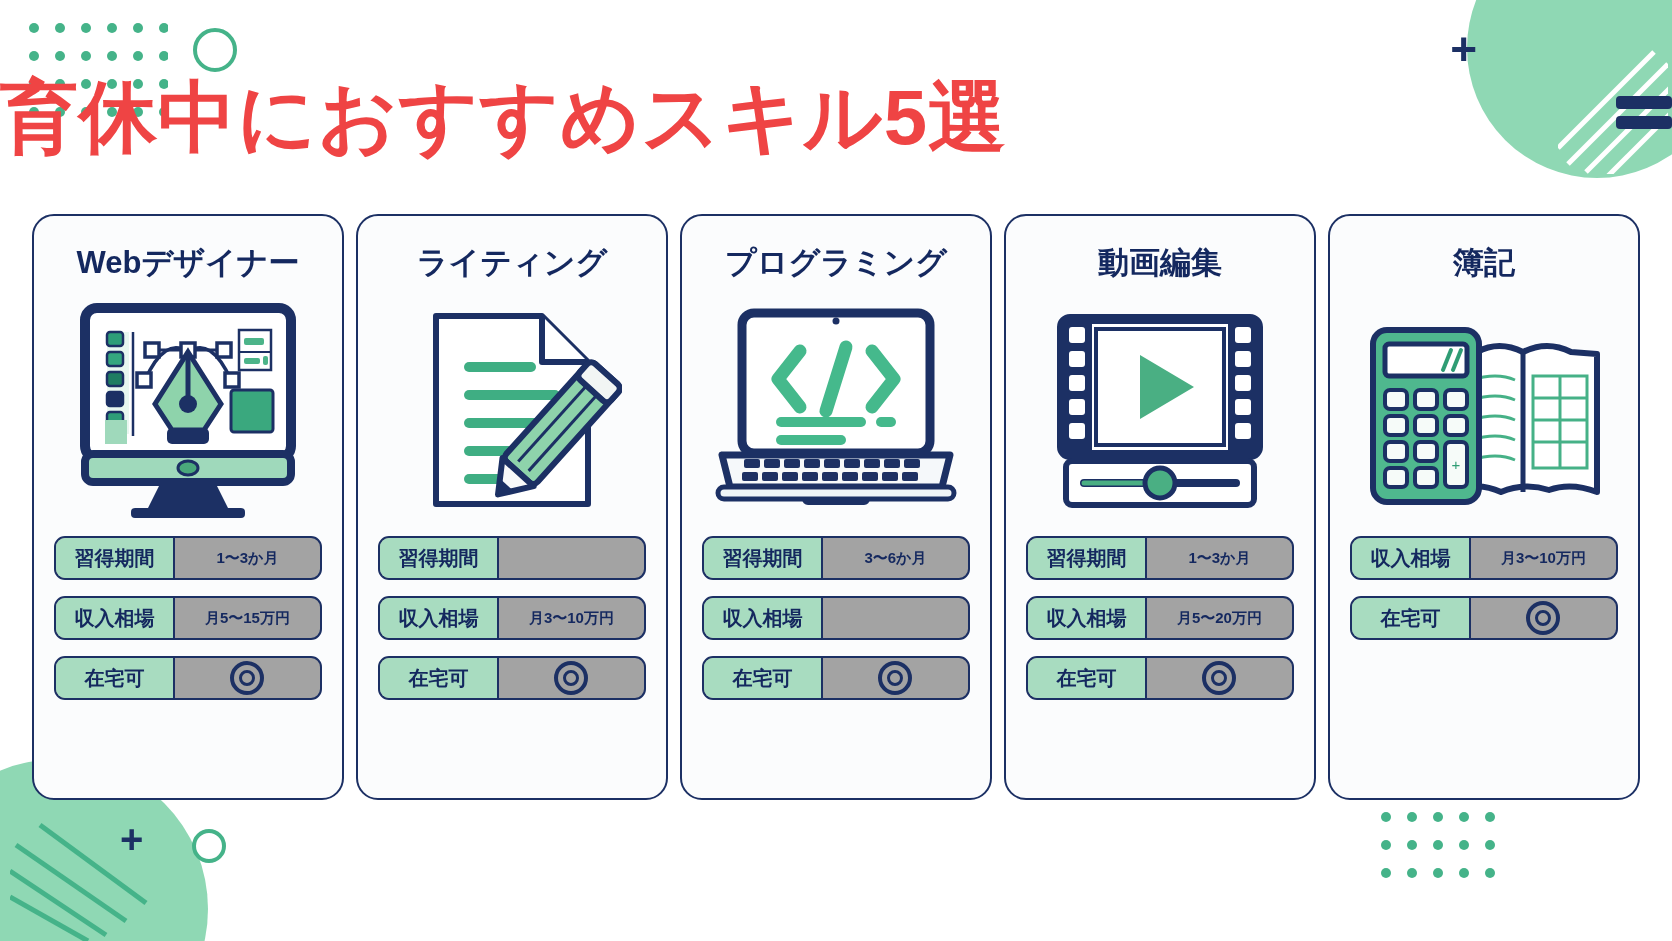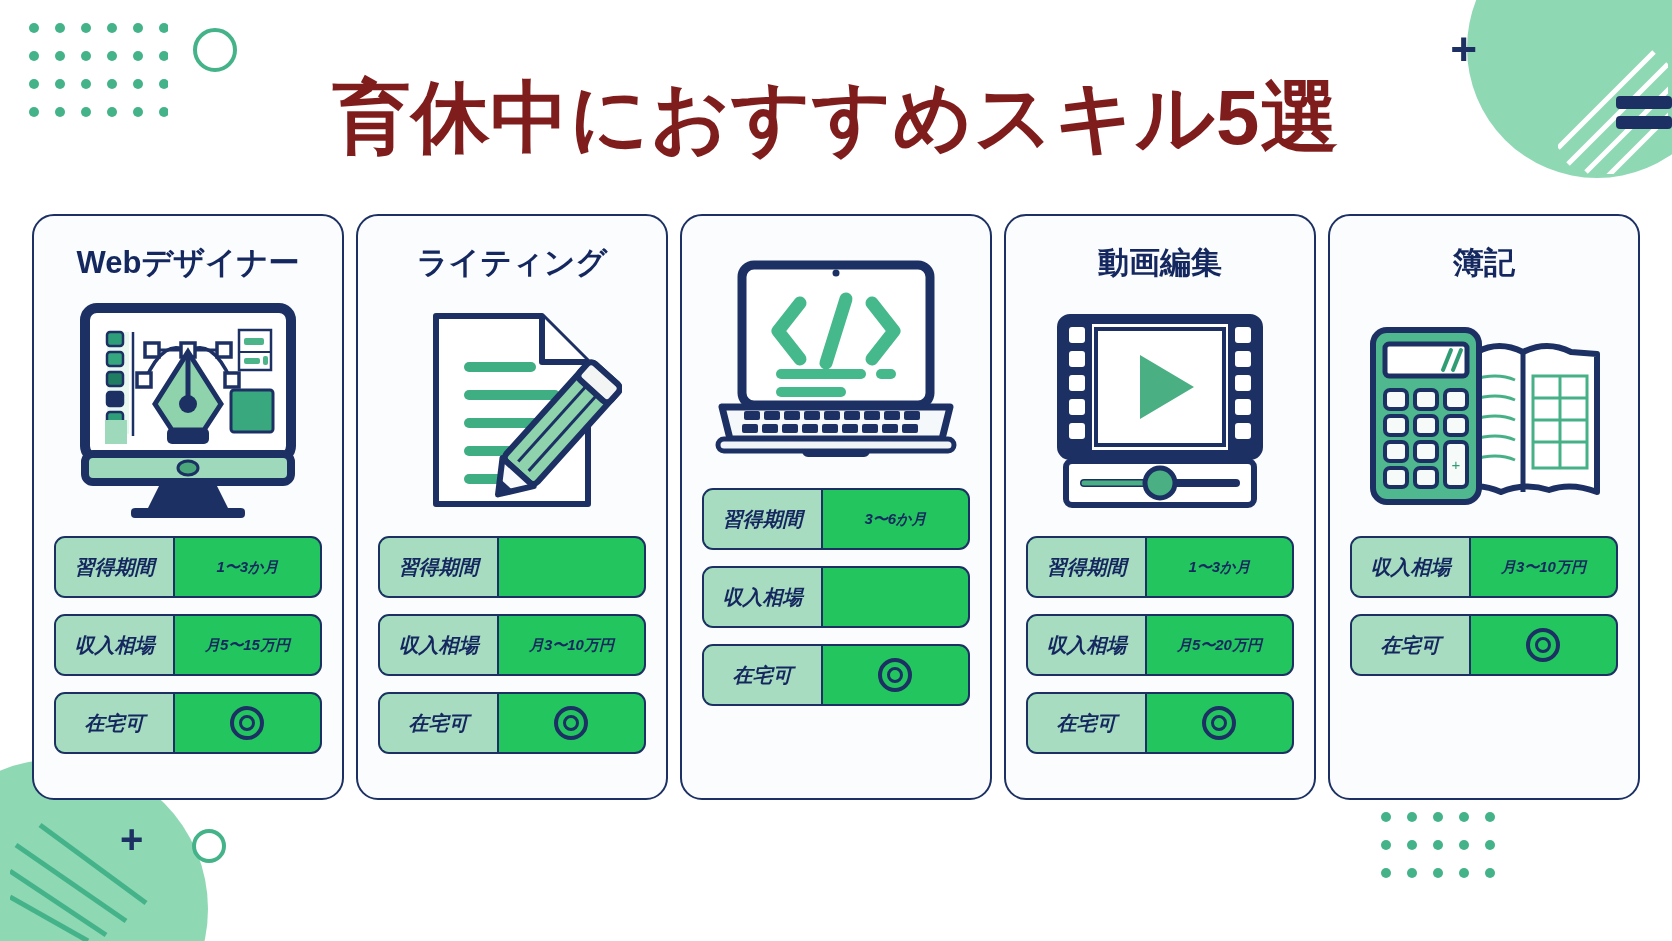--- a/index.html
+++ b/index.html
@@ -50,22 +50,22 @@
   .bar-navy {
     position: absolute; background: #1c3064; border-radius: 4px;
   }
   .bar-1 { right: 0px; top: 96px; width: 56px; height: 13px; }
   .bar-2 { right: 0px; top: 116px; width: 56px; height: 13px; }
 
   
   .title {
     position: absolute;
     top: 66px; left: 0; right: 0;
-    text-align: center;
-    color: #7f1d1d;
+    text-align: left;
+    color: #ef4444;
     font-size: 78px;
     font-weight: 700;
     letter-spacing: 1px;
     white-space: nowrap;
   }
 
   
   .cards {
     position: absolute;
     left: 32px; top: 214px;
@@ -101,26 +101,25 @@
     align-items: center;
     justify-content: center;
     margin: 4px 0 10px 0;
   }
   .card-illus svg { display: block; }
 
   .rows { width: 100%; display: flex; flex-direction: column; gap: 16px; }
 
   .row {
     display: flex;
-    height: 62px;
+    height: 44px;
     border: 2.5px solid #1c3064;
     border-radius: 11px;
     overflow: hidden;
-    background: #22c55e;
-    font-style: italic;
+    background: #a3a3a3;
   }
   .row-label {
     width: 45%;
     background: #a8dcc0;
     display: flex; align-items: center; justify-content: center;
     color: #14285f;
     font-size: 20px;
     font-weight: 700;
     border-right: 2.5px solid #1c3064;
     white-space: nowrap;
@@ -329,20 +328,21 @@
         <div class="row-value icon-cell">
           <span class="dbl-circle">
               <i></i>
             </span>
         </div>
       </div>
     </div>
   </div>
 
   <div class="card">
+    <div class="card-title">プログラミング</div>
     <div class="card-illus">
       <svg width="244" height="214" viewBox="0 0 244 214">
         <rect x="28" y="10" width="188" height="140" rx="12" fill="#fff" stroke="#1c3064" stroke-width="9"></rect>
         <rect x="42" y="24" width="160" height="112" fill="#ffffff"></rect>
         <circle cx="122" cy="18" r="3.5" fill="#1c3064"></circle>
         <path d="M86 48 L64 76 L86 104" fill="none" stroke="#45b98c" stroke-width="13" stroke-linecap="round" stroke-linejoin="round"></path>
         <path d="M158 48 L180 76 L158 104" fill="none" stroke="#45b98c" stroke-width="13" stroke-linecap="round" stroke-linejoin="round"></path>
         <line x1="132" y1="44" x2="112" y2="108" stroke="#45b98c" stroke-width="13" stroke-linecap="round"></line>
         <rect x="62" y="114" width="90" height="10" rx="5" fill="#45b98c"></rect>
         <rect x="162" y="114" width="20" height="10" rx="5" fill="#45b98c"></rect>

